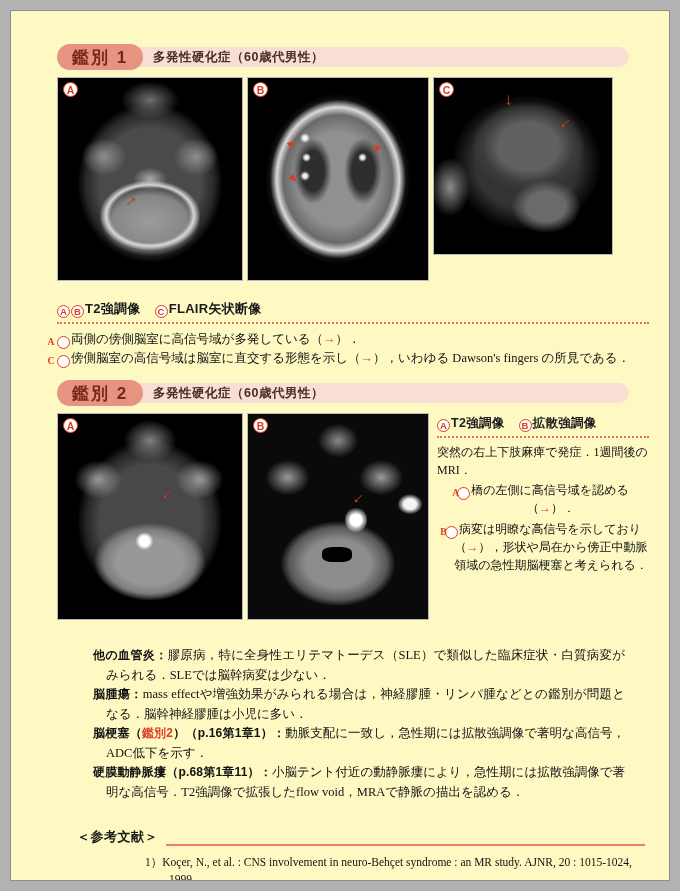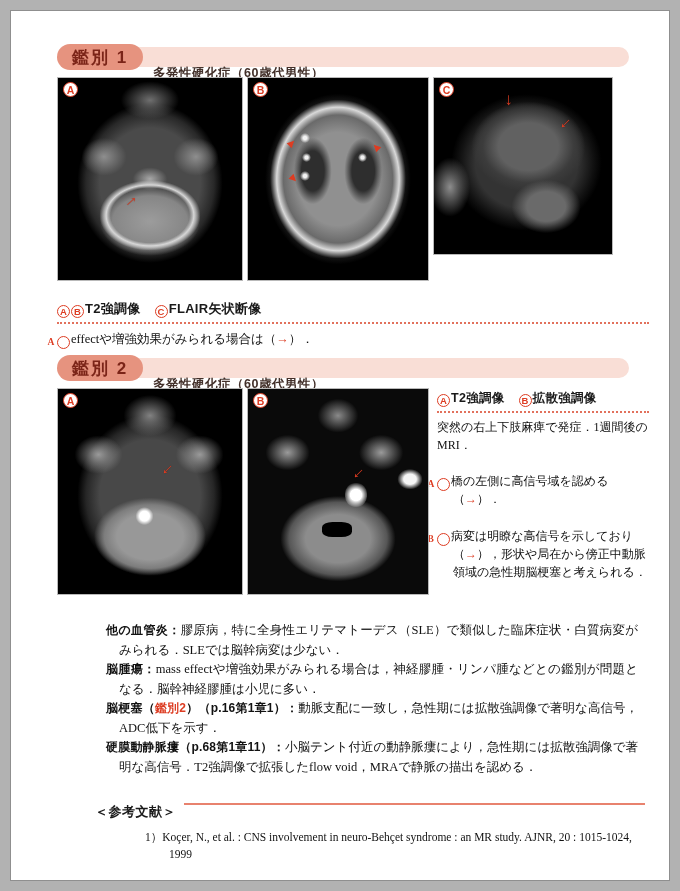--- a/index.html
+++ b/index.html
@@ -1,31 +1,31 @@
 <!DOCTYPE html>
 <html><head>
 <meta charset="utf-8">
 <style>
   * { margin:0; padding:0; box-sizing:border-box; }
   html,body { width:680px; height:891px; }
   body { background:#b2b2b2; position:relative; font-family:"Liberation Sans", sans-serif; }
   .page { position:absolute; left:10px; top:10px; width:660px; height:871px;
-          background:#ffffff; border:1px solid #8f8f8f; overflow:hidden; }
+          background:#fef9c3; border:1px solid #8f8f8f; overflow:hidden; }
   .content { position:absolute; left:46px; top:0; width:592px; }
 
   
   .sec-header { position:relative; height:26px; margin-top:33px; }
-  .sec-header.second { margin-top:6px; }
+  .sec-header.second { margin-top:12px; }
   .h-bar { position:absolute; left:6px; top:3px; width:566px; height:20px;
            background:#f9ded6; border-radius:0 10px 10px 0; }
   .h-badge { position:absolute; left:0; top:0; height:26px; padding:0 15px;
              background:#e6937f; border-radius:13px; color:#7b2418;
              font-size:17px; font-weight:bold; letter-spacing:2px;
              display:flex; align-items:center; }
-  .h-title { position:absolute; left:96px; top:21px; font-size:12.5px; font-weight:bold;
+  .h-title { position:absolute; left:96px; top:5px; font-size:12.5px; font-weight:bold;
              color:#43302a; letter-spacing:.5px; }
 
   
   .fig-row { display:flex; gap:4px; margin-top:7px; align-items:flex-start; }
   .mri { position:relative; background:#000; border:1px solid #b9b9b9; }
   .img-label { position:absolute; top:4px; left:5px; width:15px; height:15px; border-radius:50%;
                background:#fff; border:1.5px solid #dd3c22; color:#dd3c22;
                font-size:10.5px; font-weight:bold; display:flex; align-items:center;
                justify-content:center; z-index:3; }
   .mri-arrow { position:absolute; color:#dd3c22; font-weight:bold; font-size:17px;
@@ -83,33 +83,33 @@
   .dotline { border-top:2px dotted #e2715c; margin-top:4px; }
   .body-text { font-family:"Liberation Serif", serif; font-size:12.5px; color:#111;
                line-height:19px; margin-top:6px; }
   .finding { padding-left:16px; text-indent:-16px; }
   .txt-arrow { color:#dd3c22; font-weight:bold; font-family:"Liberation Sans",sans-serif; }
 
   
   .fig2-right { width:212px; margin-left:4px; }
   .fig2-right .caption { margin-top:2px; font-size:12.5px; }
   .fig2-right .body-text { font-size:12px; line-height:17.5px; }
-  .fig2-right .finding { margin-top:19px; }
-
-  
-  .notes { margin-top:26px; margin-left:49px; width:532px;
+  .fig2-right .finding { margin-top:3px;text-align:center; }
+
+  
+  .notes { margin-top:26px; margin-left:36px; width:532px;
            font-family:"Liberation Serif", serif; font-size:12.5px; line-height:19.5px;
            color:#111; text-align:justify; }
   .note { padding-left:13px; text-indent:-13px; }
   .note b { font-family:"Liberation Sans", sans-serif; font-size:12px; letter-spacing:.2px; }
   .red { color:#dd3c22; }
 
   
   .refs { margin-top:26px; }
-  .refs-head { display:flex; align-items:flex-start; margin-left:38px; }
+  .refs-head { display:flex; align-items:flex-end; margin-left:20px; }
   .refs-title { font-size:13px; font-weight:bold; color:#1a1a1a; letter-spacing:.5px; }
   .refs-line { flex:1; height:2px; background:#e8826e; margin-left:8px; margin-right:4px; }
   .refs-list { margin-top:8px; margin-left:88px; width:492px;
                font-family:"Liberation Serif", serif; font-size:11.5px; line-height:16.5px; color:#111; }
   .ref-item { padding-left:24px; text-indent:-24px; margin-bottom:4px; }
 </style>
 </head>
 <body>
 
 <div class="page">
@@ -142,21 +142,22 @@
         <span class="mri-arrow" style="left:70%; top:22%; transform:rotate(135deg);">→</span>
       </div>
     </div>
 
     <div class="caption">
       <span class="clt">A</span><span class="clt">B</span><span>T2強調像</span><span class="cap-gap"></span><span class="clt">C</span><span>FLAIR矢状断像</span>
     </div>
     <div class="dotline"></div>
 
     <div class="body-text">
-      <div class="finding"><span class="clt">A</span><span>effectや増強効果がみられる場合は（</span><span class="txt-arrow">→</span><span>）．</span></div>
+      <div class="finding"><span class="clt">A</span><span>両側の傍側脳室に高信号域が多発している（</span><span class="txt-arrow">→</span><span>）．</span></div>
+      <div class="finding"><span class="clt">C</span><span>傍側脳室の高信号域は脳室に直交する形態を示し（</span><span class="txt-arrow">→</span><span>），いわゆる Dawson's fingers の所見である．</span></div>
     </div>
 
     <div class="sec-header second">
       <div class="h-bar"></div>
       <div class="h-badge">鑑別 2</div>
       <div class="h-title">多発性硬化症（60歳代男性）</div>
     </div>
 
     <div class="fig-row">
       <div class="mri mri-2a">

